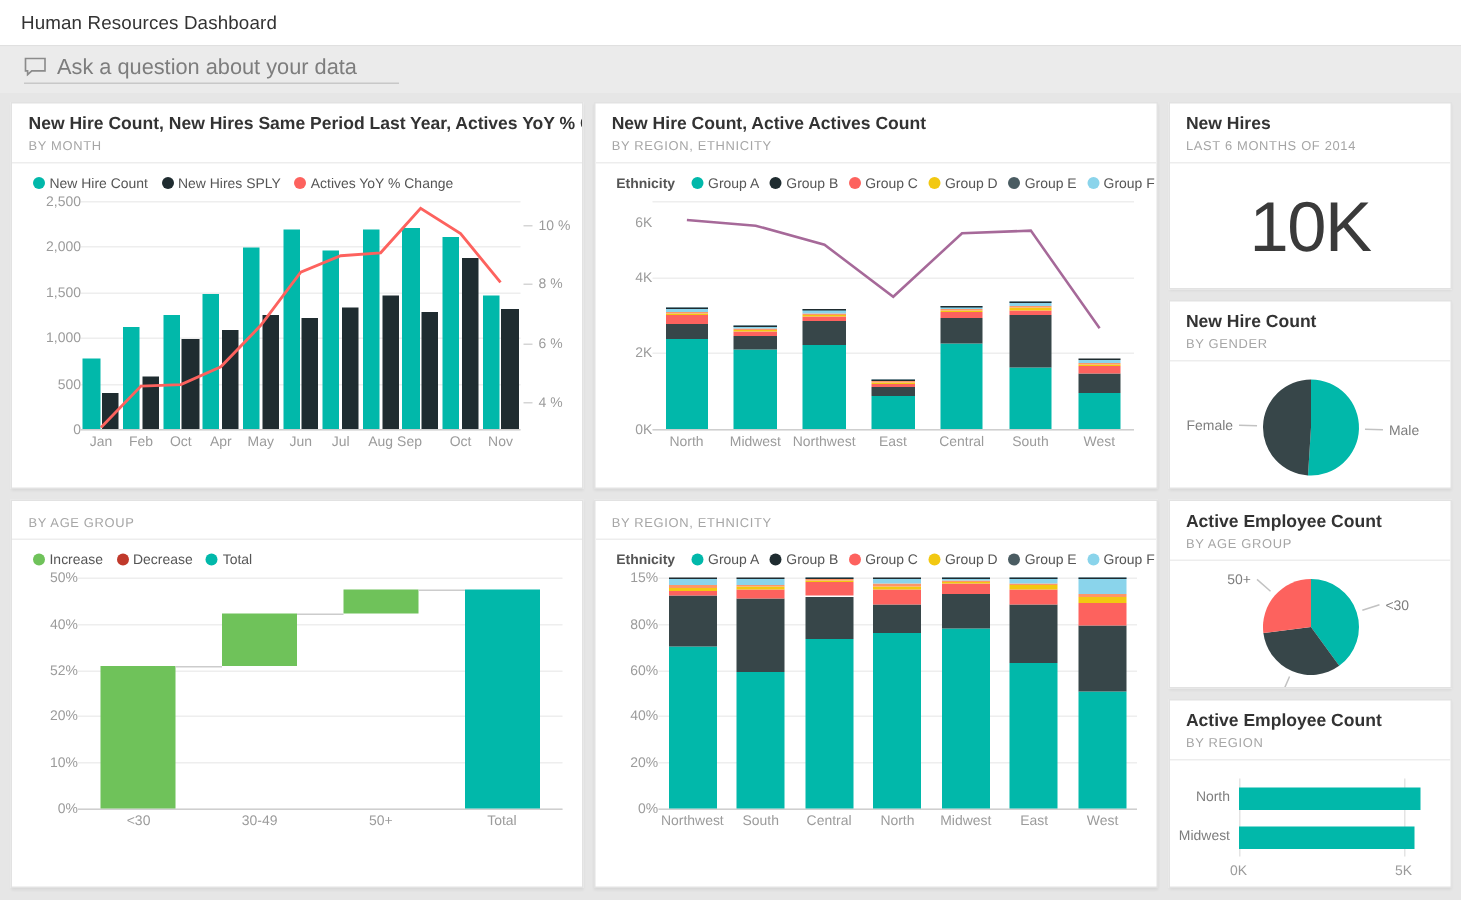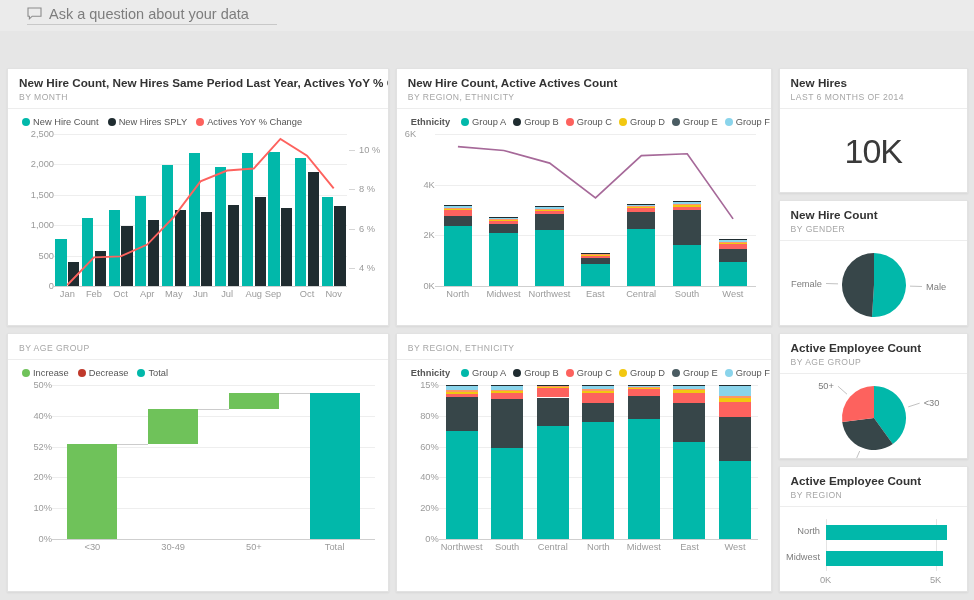--- a/index.html
+++ b/index.html
@@ -18,21 +18,21 @@
     height: 31px; background: #ffffff;
     display: flex; align-items: center;
     padding-left: 14px;
     border-bottom: 1px solid #e0e0e0;
   }
   .titlebar .apptitle { font-size: 12.5px; color: #333333; letter-spacing: .1px; }
 
   
   .qnabar {
     height: 31px; background: #ebebeb;
-    display: flex; align-items: center; padding-left: 27px;
+    display: flex; align-items: center; padding-left: 16px;
   }
   .qna-box {
     display: flex; align-items: flex-end; gap: 7px;
     border-bottom: 1px solid #c8c8c8;
     padding-bottom: 2px; width: 250px;
   }
   .qna-icon { width: 15px; height: 13px; position: relative; flex: 0 0 auto; margin-bottom: 2px; }
   .qna-icon svg { display: block; }
   .qna-text { font-size: 14.5px; color: #7d7d7d; line-height: 16px; white-space: nowrap; }
 
@@ -75,30 +75,33 @@
   .ytick { position: absolute; right: 4px; font-size: 9.3px; color: #9b9b9b; transform: translateY(-50%); white-space: nowrap; }
   .ytick.right { right: auto; left: 6px; }
   .gridline { position: absolute; height: 1px; background: #eeeeee; }
   .xtick { position: absolute; font-size: 9.3px; color: #9b9b9b; transform: translateX(-50%); white-space: nowrap; top: 3px; }
   .baseline { position: absolute; height: 1px; background: #dddddd; }
   .bar { position: absolute; bottom: 0; }
   .seg { position: absolute; left: 0; right: 0; }
 
   
   .kpi { flex: 1 1 auto; display: flex; align-items: center; justify-content: center; }
-  .kpi-value { font-size: 34px; color: #3a3a3a; font-weight: 300; letter-spacing: -1px; line-height: 1; }
+  .kpi-value { font-size: 47px; color: #3a3a3a; font-weight: 300; letter-spacing: -1px; line-height: 1; }
 
   
   .pie-wrap { flex: 1 1 auto; position: relative; }
 </style>
 </head>
 <body>
 
 <div class="app">
 
+  <div class="titlebar">
+    <span class="apptitle">Human Resources Dashboard</span>
+  </div>
 
   <div class="qnabar">
     <div class="qna-box">
       <span class="qna-icon">
         <svg width="15" height="13" viewBox="0 0 15 13">
           <path d="M1 1h13v8.2H5.2L2.4 11.8V9.2H1z" fill="none" stroke="#8b8b8b" stroke-width="1.1"></path>
         </svg>
       </span>
       <span class="qna-text">Ask a question about your data</span>
     </div>
@@ -224,21 +227,21 @@
               </div>
             </div>
           <div class="plot" id="plot-region" style="height:176px;">
               <div class="gridline" style="left: 30px; width: 321px; top: 158px;"></div>
               <div class="ytick" style="top: 158px; width: 30px; text-align: right; left: 0px;">0K</div>
               <div class="gridline" style="left: 30px; width: 321px; top: 107.333px;"></div>
               <div class="ytick" style="top: 107.333px; width: 30px; text-align: right; left: 0px;">2K</div>
               <div class="gridline" style="left: 30px; width: 321px; top: 56.6667px;"></div>
               <div class="ytick" style="top: 56.6667px; width: 30px; text-align: right; left: 0px;">4K</div>
               <div class="gridline" style="left: 30px; width: 321px; top: 6px;"></div>
-              <div class="ytick" style="top: 6px; width: 30px; left: 0px;">6K</div>
+              <div class="ytick" style="top: 20px; width: 30px; text-align: right; left: 0px;">6K</div>
               <div class="baseline" style="left: 30px; width: 321px; top: 158px; background: rgb(207, 207, 207);"></div>
               <div class="bar" style="left: 38.7129px; width: 28.4314px; bottom: 18px; height: 152px;">
                 <div class="seg" style="bottom: 0px; height: 60.2933px; background: rgb(1, 184, 170);"></div>
                 <div class="seg" style="bottom: 60.2933px; height: 10.1333px; background: rgb(55, 70, 73);"></div>
                 <div class="seg" style="bottom: 70.4267px; height: 5.32px; background: rgb(253, 98, 94);"></div>
                 <div class="seg" style="bottom: 75.7467px; height: 1.39333px; background: rgb(242, 200, 17);"></div>
                 <div class="seg" style="bottom: 77.14px; height: 1.01333px; background: rgb(254, 150, 102);"></div>
                 <div class="seg" style="bottom: 78.1533px; height: 2.40667px; background: rgb(138, 212, 235);"></div>
                 <div class="seg" style="bottom: 80.56px; height: 0.506667px; background: rgb(31, 44, 48);"></div>
               </div>

